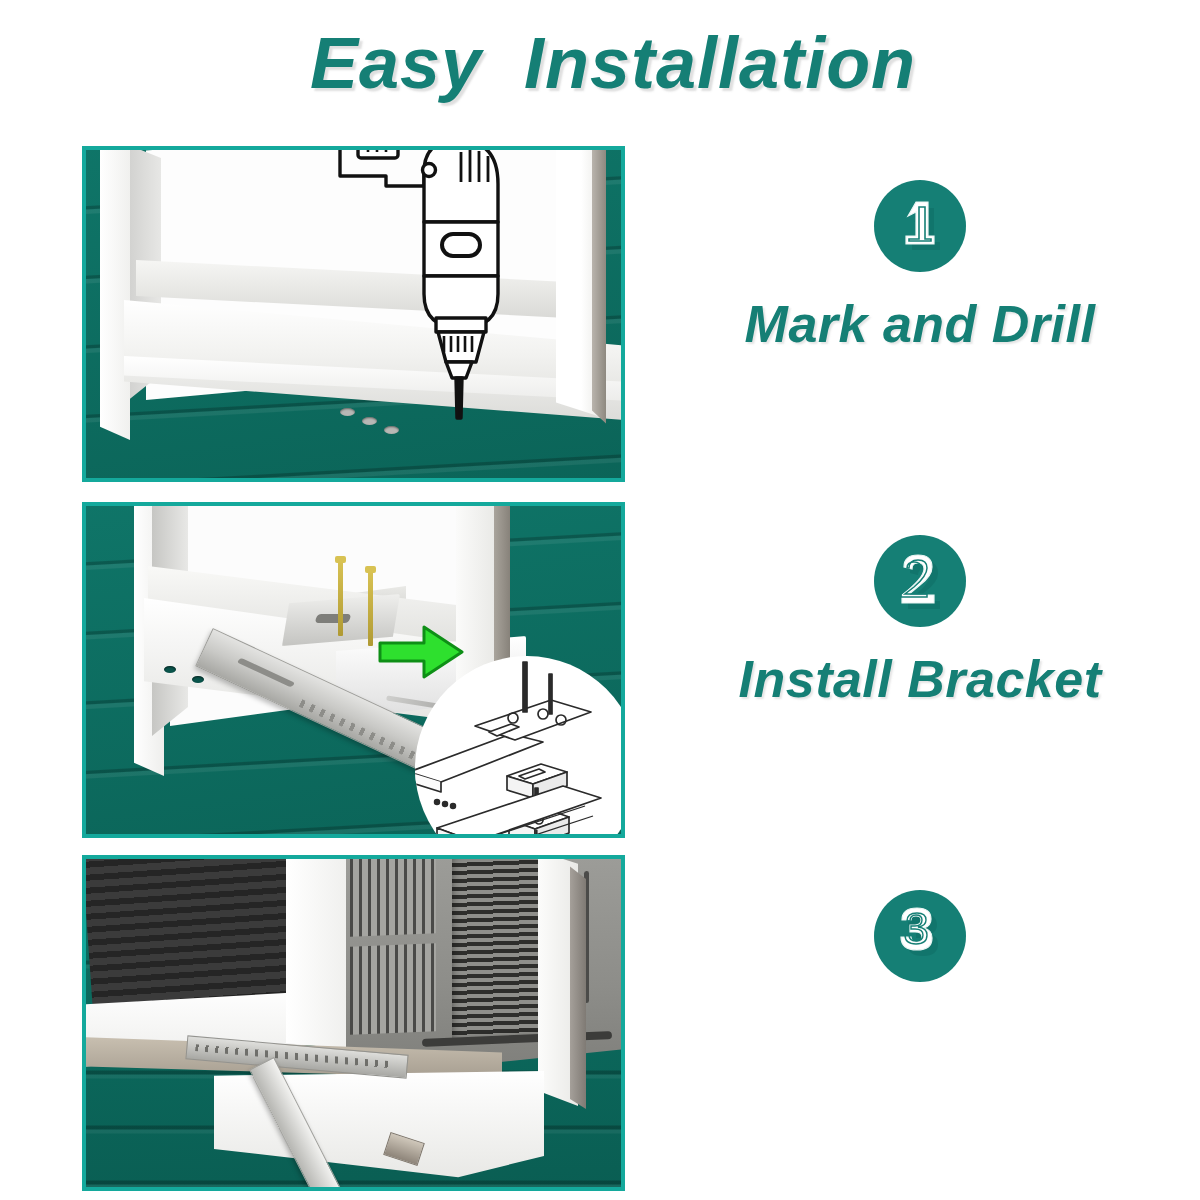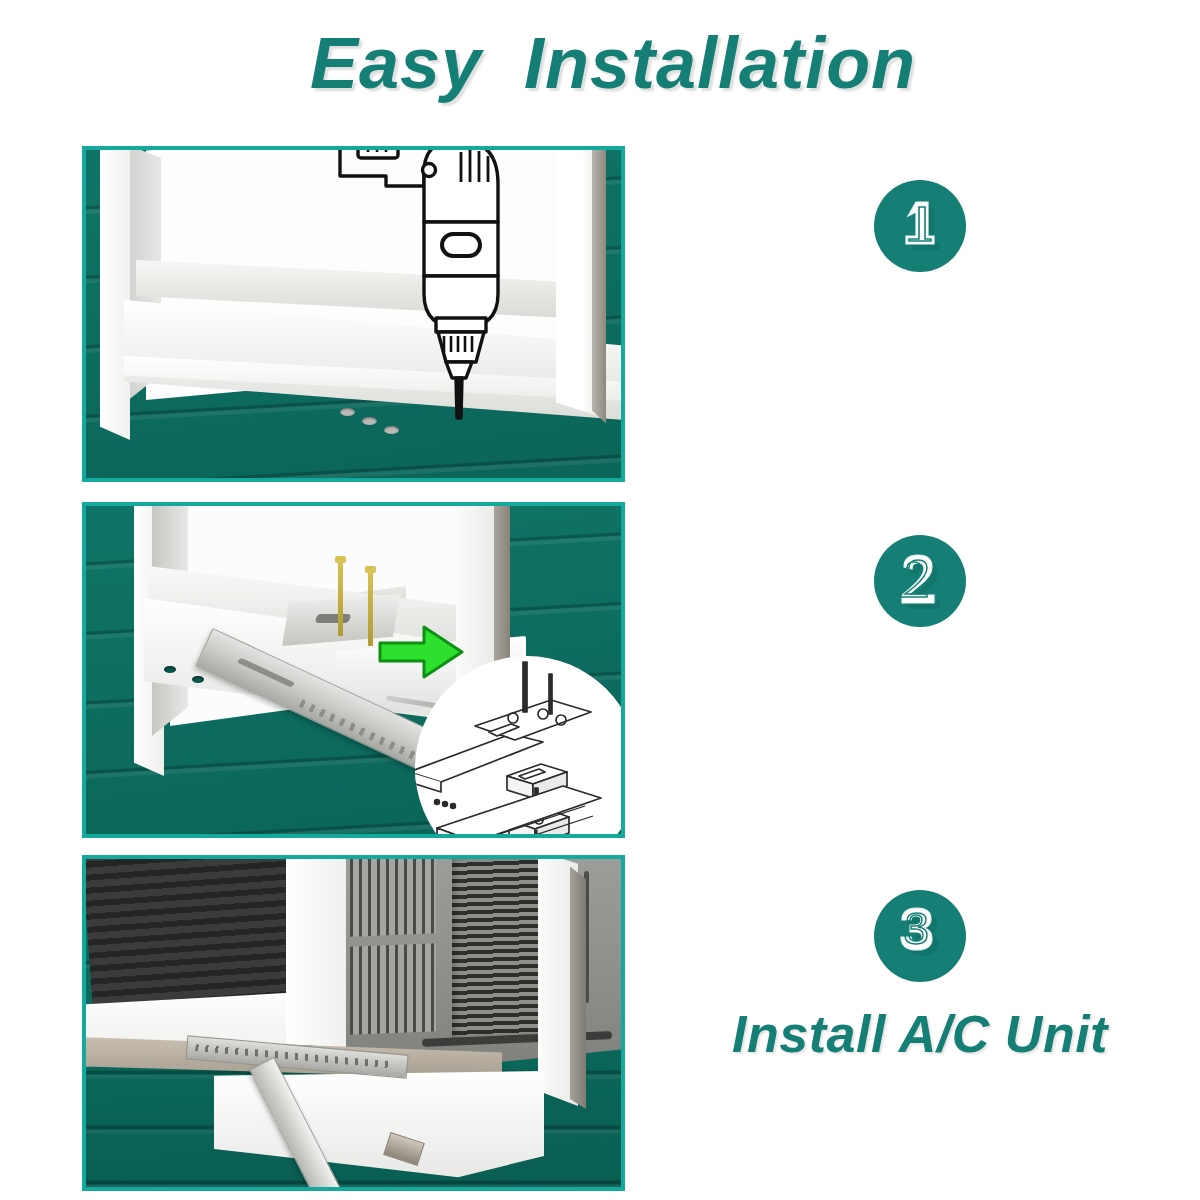--- a/index.html
+++ b/index.html
@@ -482,38 +482,39 @@
 <div class="step" id="step-1">
   <div class="badge">
     <svg width="92" height="92" viewBox="0 0 92 92">
       <g transform="translate(4,4)">
         <path d="M44 24 L56 24 L56 58 L62 58 L62 66 L34 66 L34 58 L44 58 L44 34 L36 38 Z" fill="#0f6d64" opacity=".55"></path>
       </g>
       <path d="M42 22 L54 22 L54 56 L60 56 L60 64 L32 64 L32 56 L42 56 L42 32 L34 36 Z" fill="#ffffff" stroke="#e9f5f3" stroke-width="1.2"></path>
       <path d="M45 27 L51 27 L51 59 L57 59 L57 61 L35 61 L35 59 L45 59 Z" fill="none" stroke="#157f75" stroke-width="1.6"></path>
     </svg>
   </div>
+  <div class="step-label">Mark and Drill</div>
 </div>
 
 <div class="step" id="step-2">
   <div class="badge">
     <svg width="92" height="92" viewBox="0 0 92 92">
       <g transform="translate(4,4)">
         <path d="M32 34 q0 -12 14 -12 q14 0 14 12 q0 9 -12 18 l-12 10 l26 0 l0 8 l-32 0 l0 -8 q22 -17 22 -26 q0 -6 -6 -6 q-6 0 -6 6 z" fill="#0f6d64" opacity=".55"></path>
       </g>
       <path d="M30 32 q0 -12 14 -12 q14 0 14 12 q0 9 -12 18 l-12 10 l26 0 l0 8 l-32 0 l0 -8 q22 -17 22 -26 q0 -6 -6 -6 q-6 0 -6 6 z" fill="#ffffff" stroke="#e9f5f3" stroke-width="1.2"></path>
       <path d="M35 33 q0 -8 9 -8 q9 0 9 8 q0 8 -13 19 l-9 7 l22 0 l0 3 l-26 0 l0 -3 q20 -16 20 -26 q0 -6 -7 -6 q-7 0 -7 6 z" fill="none" stroke="#157f75" stroke-width="1.5"></path>
     </svg>
   </div>
+  <div class="step-label">Install Bracket</div>
 </div>
 
 <div class="step" id="step-3">
   <div class="badge">
     <svg width="92" height="92" viewBox="0 0 92 92">
       <g transform="translate(4,4)">
         <path d="M30 32 q0 -12 15 -12 q14 0 14 11 q0 7 -7 9 q8 2 8 10 q0 12 -15 12 q-16 0 -16 -13 l10 0 q0 5 6 5 q5 0 5 -5 q0 -5 -7 -5 l-5 0 l0 -7 l5 0 q6 0 6 -5 q0 -4 -5 -4 q-5 0 -5 4 z" fill="#0f6d64" opacity=".55"></path>
       </g>
       <path d="M28 30 q0 -12 15 -12 q14 0 14 11 q0 7 -7 9 q8 2 8 10 q0 12 -15 12 q-16 0 -16 -13 l10 0 q0 5 6 5 q5 0 5 -5 q0 -5 -7 -5 l-5 0 l0 -7 l5 0 q6 0 6 -5 q0 -4 -5 -4 q-5 0 -5 4 z" fill="#ffffff" stroke="#e9f5f3" stroke-width="1.2"></path>
       <path d="M33 31 q0 -8 10 -8 q9 0 9 7 q0 6 -8 7 q9 1 9 8 q0 9 -11 9 q-11 0 -11 -9 l4 0 q0 6 7 6 q7 0 7 -6 q0 -6 -8 -6 l-4 0 l0 -3 l4 0 q7 0 7 -6 q0 -5 -6 -5 q-6 0 -6 6 z" fill="none" stroke="#157f75" stroke-width="1.4"></path>
     </svg>
   </div>
-  <div class="step-label">Install A/C Unit</div>
 </div>
 
 </body></html>

